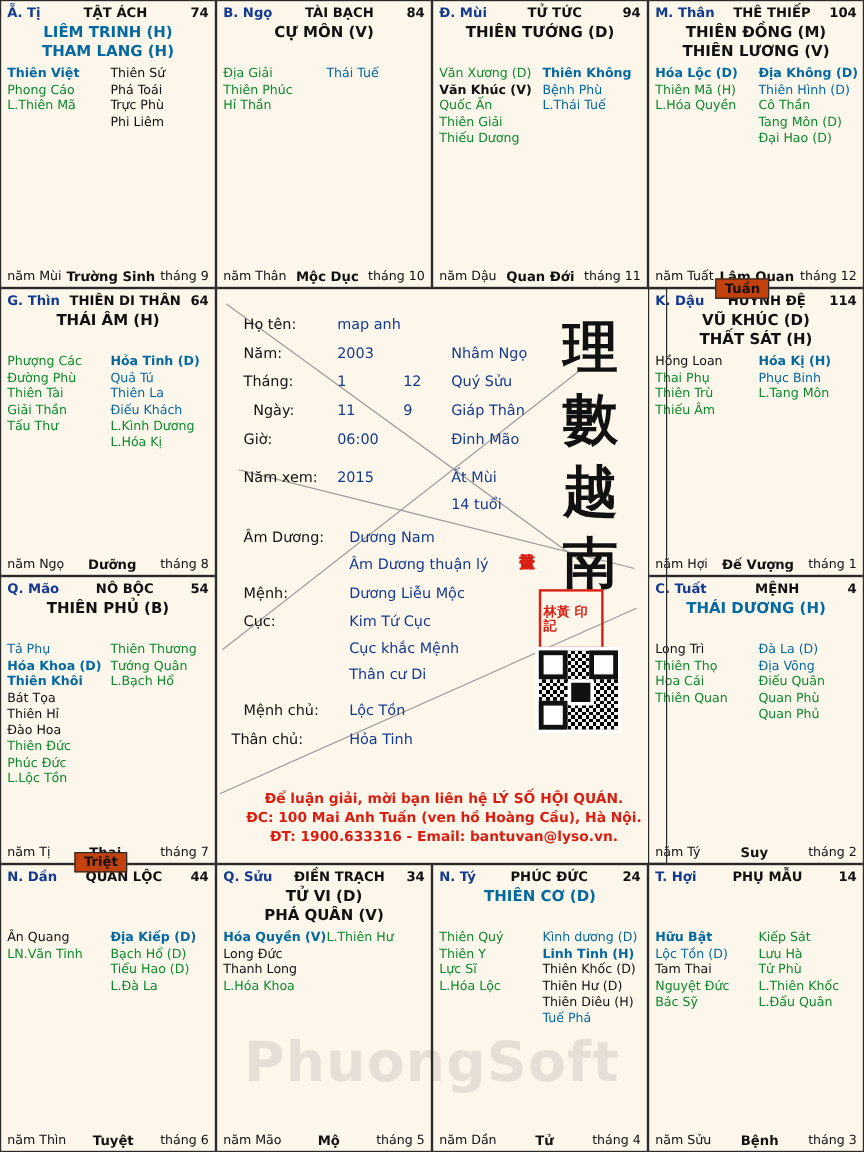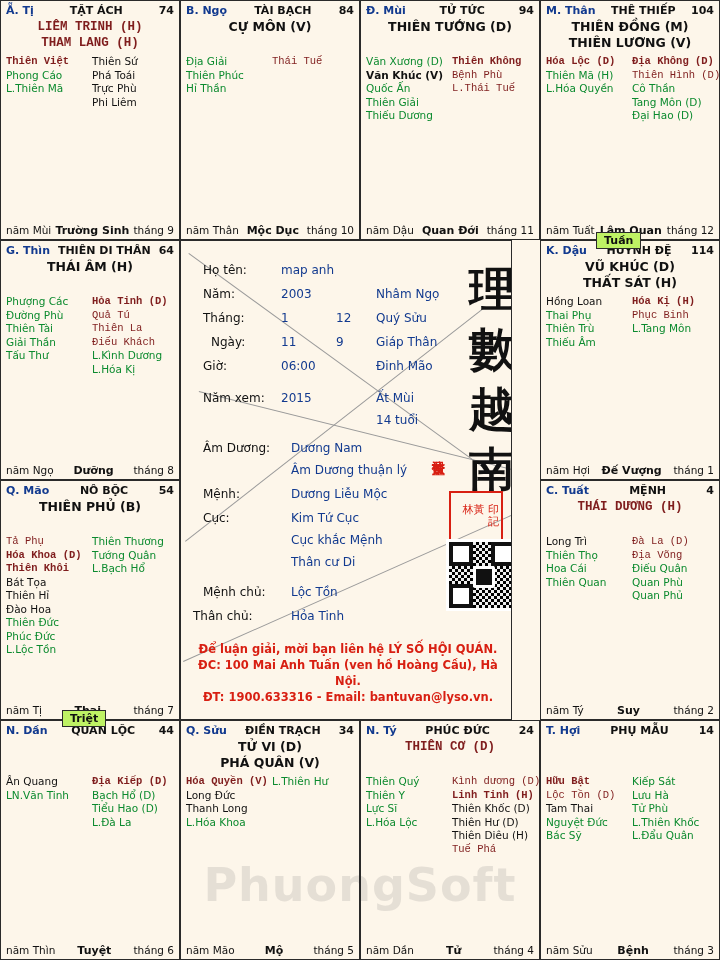--- a/index.html
+++ b/index.html
@@ -51,46 +51,46 @@
   }
   .col{flex:1;min-width:0;}
   .col div{line-height:13.5px;white-space:nowrap;font-size:10.5px;}
   .cell .foot{
     position:absolute;bottom:2px;left:0;right:0;height:14px;
     display:flex;align-items:center;justify-content:space-between;
     padding:0 5px;box-sizing:border-box;
     font-size:10.5px;
   }
   .foot .mid{font-weight:bold;font-size:11px;}
-  .red{color:#7f1d1d;font-family:Liberation Mono, monospace;}
+  .red{color:#0369a1;}
   .green{color:#0b8a2e;}
   .black{color:#111;}
   .bold{font-weight:bold;}
 
   
   #center{
-    position:absolute;left:180px;top:240px;width:332px;height:480px;
+    position:absolute;left:180px;top:240px;width:376px;height:480px;
     border:1px solid #2a2a2a;box-sizing:border-box;
     background:transparent;
     overflow:hidden;
   }
   #center .lbl{position:absolute;color:#111;font-size:12px;}
   #center .val{position:absolute;color:#123a8f;font-size:12px;}
   .cjk{
     position:absolute;
     font-family:"DejaVu Serif", serif;
     color:#111;
     font-weight:bold;
   }
   .diag{position:absolute;background:#9a9a9a;height:1px;transform-origin:0 0;}
   .seal{
     position:absolute;border:2px solid #d81f12;color:#d81f12;
-    font-family:"DejaVu Serif",serif;font-weight:normal;
+    font-family:"DejaVu Serif",serif;font-weight:bold;
     display:flex;align-items:center;justify-content:center;
-    text-align:right;line-height:1.05;
+    text-align:left;line-height:1.05;
   }
   .sealcol{
     position:absolute;color:#d81f12;font-family:"DejaVu Serif",serif;
     font-weight:bold;writing-mode:vertical-rl;
   }
   #qr{
     position:absolute;left:265px;top:298px;width:66px;height:66px;
     background:
       repeating-linear-gradient(90deg,#111 0 3px,#fff 3px 6px),
       repeating-linear-gradient(0deg,#111 0 3px,#fff 3px 6px);
@@ -102,21 +102,21 @@
     background:#111;border:3px solid #fff;border-radius:2px;
   }
   .qrc{position:absolute;width:16px;height:16px;border:4px solid #111;background:#fff;}
   .contact{
     position:absolute;left:10px;right:6px;bottom:14px;
     color:#d81f12;font-weight:bold;font-size:11.5px;line-height:16px;
     text-align:center;
   }
   
   .badge{
-    position:absolute;border:1px solid #2a2a2a;background:#bef264;
+    position:absolute;border:1px solid #2a2a2a;background:#c2410c;
     font-weight:bold;font-size:11px;color:#111;
     padding:1px 7px;
   }
   
   #wm{
     position:absolute;left:0;right:0;bottom:48px;
     text-align:center;font-size:46px;font-weight:bold;
     color:rgba(120,120,120,0.18);
     font-family:"DejaVu Sans",sans-serif;
     letter-spacing:1px;

